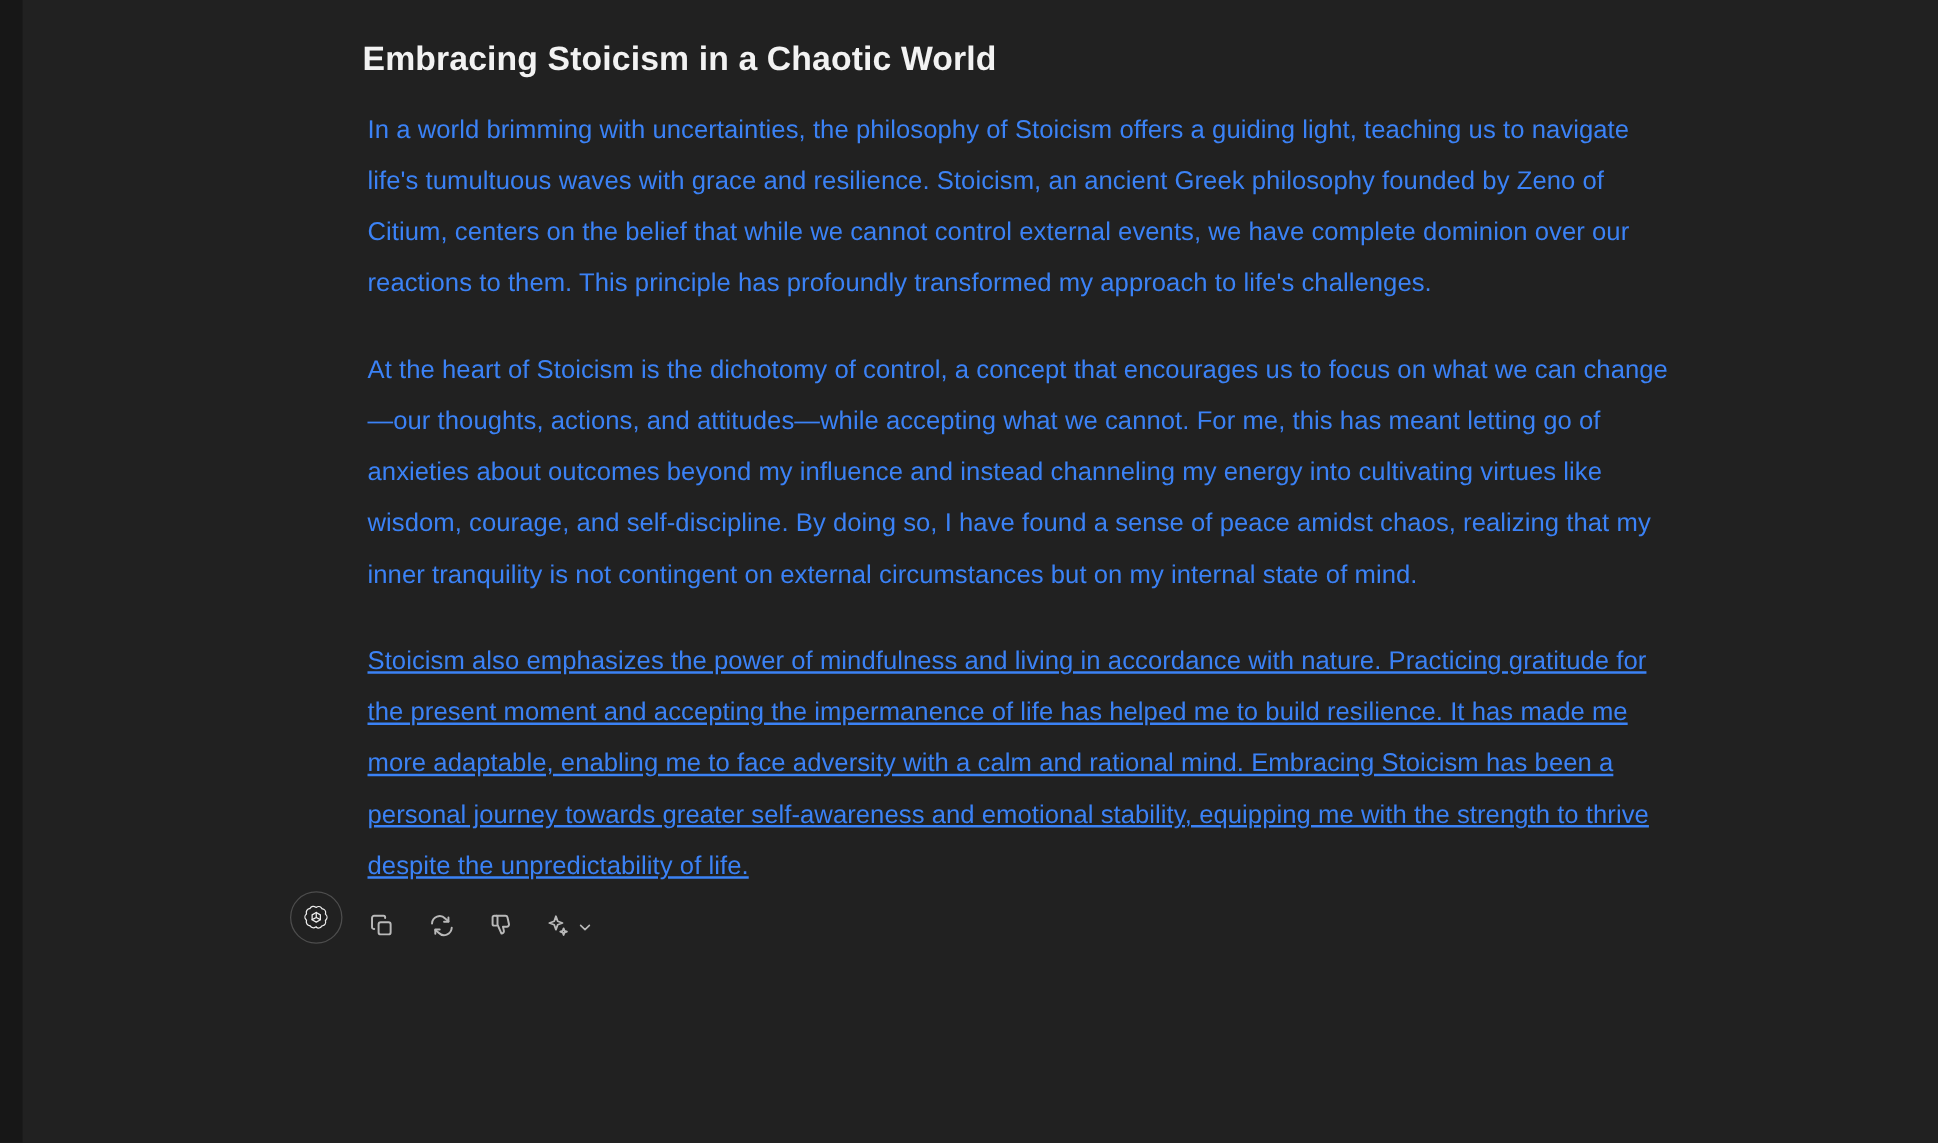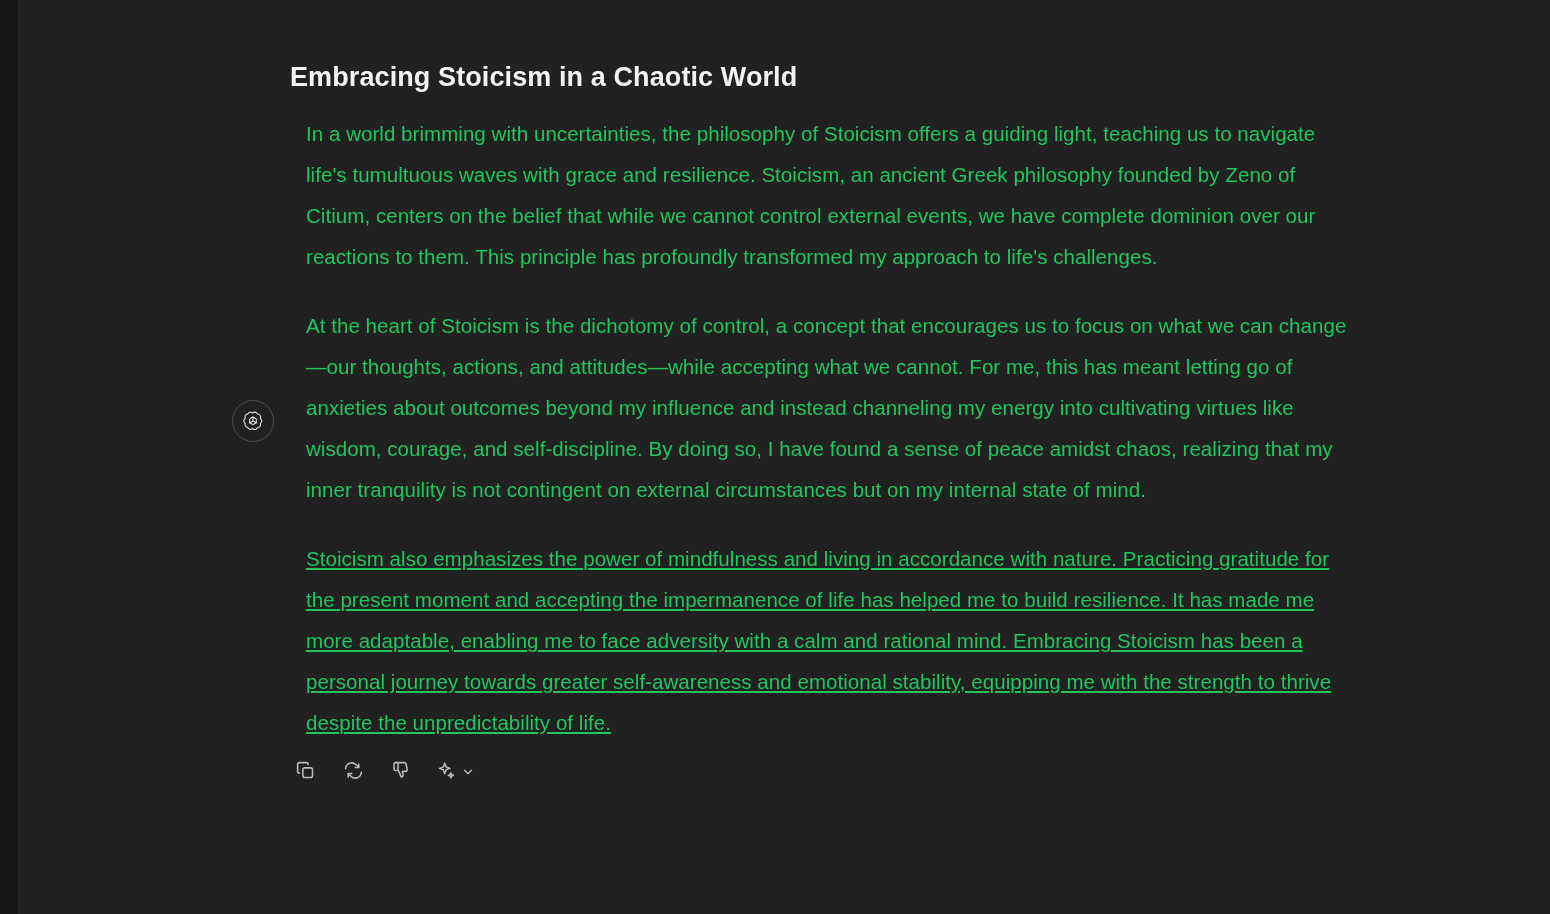--- a/index.html
+++ b/index.html
@@ -24,24 +24,24 @@
     position: absolute;
     left: 0;
     top: 0;
     width: 18px;
     height: 914px;
     background: #171717;
   }
   .message {
     position: absolute;
     left: 232px;
-    top: 46px;
+    top: 16px;
     width: 1160px;
     display: flex;
-    align-items: center;
+    align-items: flex-end;
   }
   .avatar {
     flex: 0 0 auto;
     width: 40px;
     height: 40px;
     border-radius: 50%;
     border: 1px solid #4d4d4d;
     background: #212121;
     display: flex;
     align-items: center;
@@ -58,22 +58,22 @@
     font-size: 27px;
     font-weight: 700;
     line-height: 1.3;
     margin: 14px 0 18px 0;
     color: #f2f2f2;
     letter-spacing: 0.1px;
   }
   p.para {
     font-size: 20.5px;
     line-height: 41px;
-    margin: 0 0 28px 16px;
-    color: #22c55e;
+    margin: 0 0 28px 4px;
+    color: #3b82f6;
     max-width: 1050px;
     letter-spacing: 0.05px;
   }
   p.para:last-of-type { margin-bottom: 14px; text-decoration: underline; }
   .actions {
     display: flex;
     align-items: center;
     gap: 22px;
     margin-top: 16px;
     padding-left: 2px;

